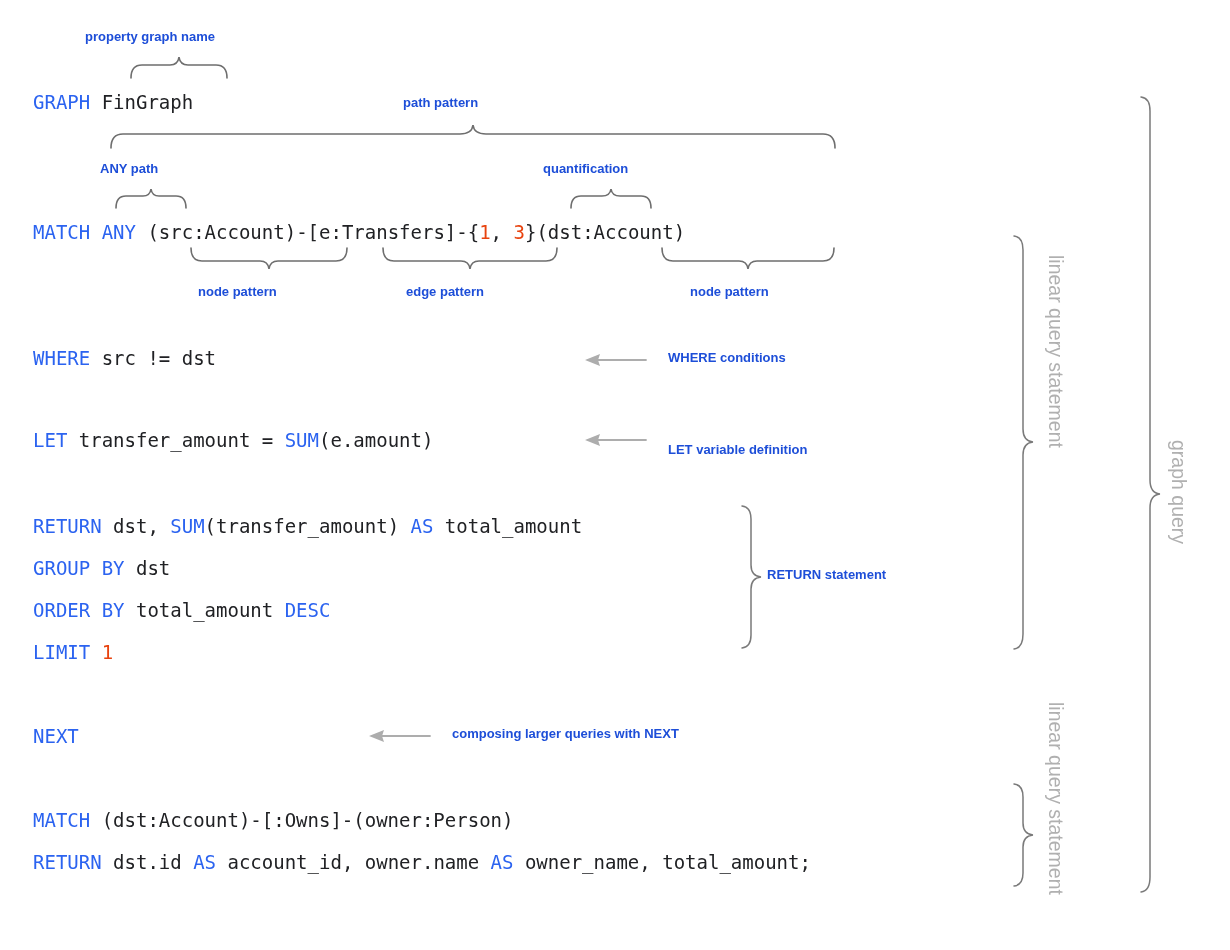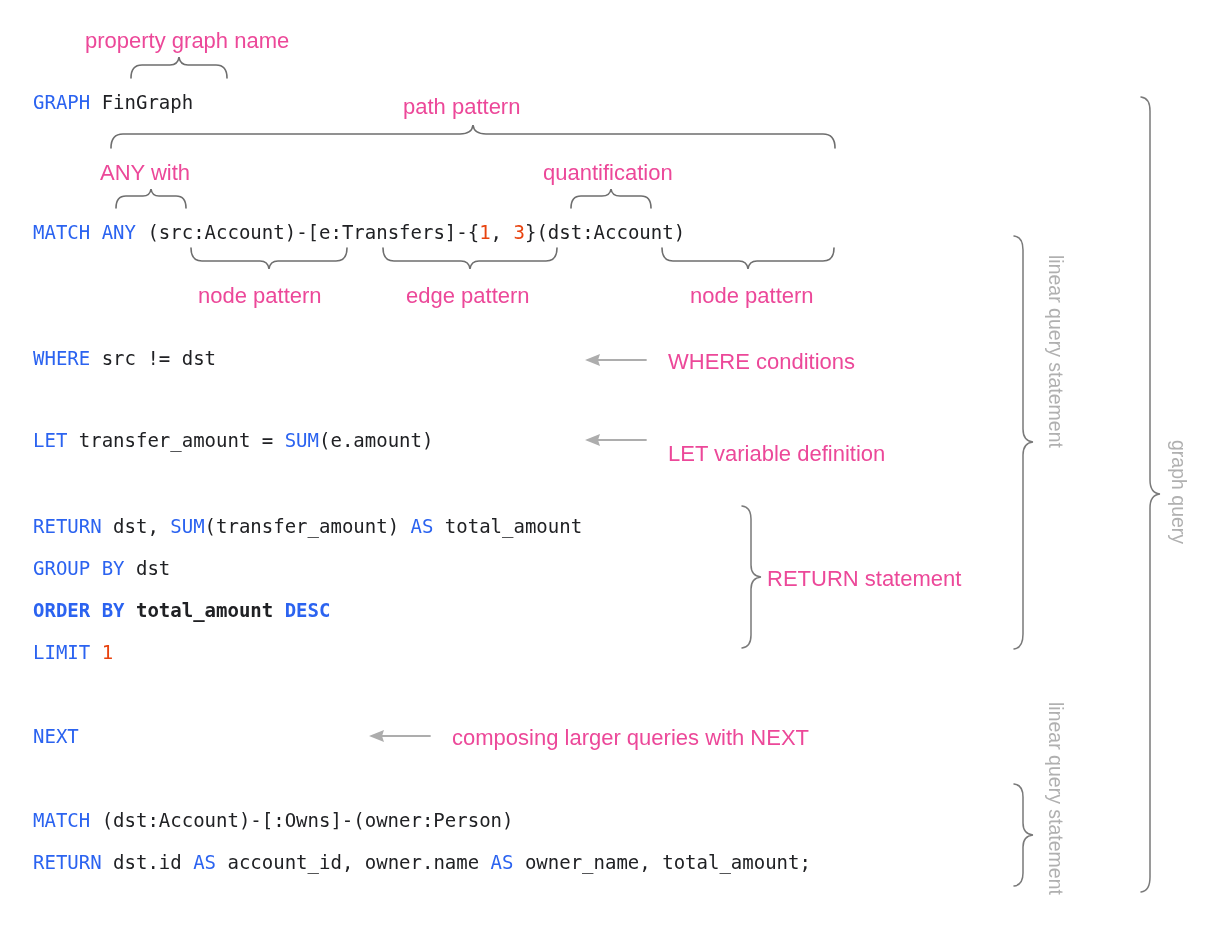--- a/index.html
+++ b/index.html
@@ -27,24 +27,25 @@
     letter-spacing: 0px;
   }
   .kw   { color: #2b63f0; }
   .num  { color: #e8430f; }
   .pl   { color: #202124; }
 
   
   .ann {
     position: absolute;
     font-family: "Liberation Sans", sans-serif;
-    font-size: 22px;
-    color: #ec4899;
+    font-size: 13px;
+    color: #1d4ed8;
     white-space: nowrap;
     line-height: 1;
+    font-weight: bold;
   }
 
   
   .vann {
     position: absolute;
     font-family: "Liberation Sans", sans-serif;
     font-size: 19.5px;
     color: #b0b0b0;
     white-space: nowrap;
     line-height: 1;
@@ -90,35 +91,35 @@
   <div class="code-line" style="left:33px; top:219px;text-align:center;"><span class="kw">MATCH</span><span class="pl"> </span><span class="kw">ANY</span><span class="pl"> (src:Account)-[e:Transfers]-{</span><span class="num">1</span><span class="pl">, </span><span class="num">3</span><span class="pl">}(dst:Account)</span></div>
 
   <div class="code-line" style="left:33px; top:345px;"><span class="kw">WHERE</span><span class="pl"> src != dst</span></div>
 
   <div class="code-line" style="left:33px; top:427px;"><span class="kw">LET</span><span class="pl"> transfer_amount = </span><span class="kw">SUM</span><span class="pl">(e.amount)</span></div>
 
   <div class="code-line" style="left:33px; top:513px;"><span class="kw">RETURN</span><span class="pl"> dst, </span><span class="kw">SUM</span><span class="pl">(transfer_amount) </span><span class="kw">AS</span><span class="pl"> total_amount</span></div>
 
   <div class="code-line" style="left:33px; top:555px;"><span class="kw">GROUP BY</span><span class="pl"> dst</span></div>
 
-  <div class="code-line" style="left:33px; top:597px;font-weight:bold;"><span class="kw">ORDER BY</span><span class="pl"> total_amount </span><span class="kw">DESC</span></div>
+  <div class="code-line" style="left:33px; top:597px;"><span class="kw">ORDER BY</span><span class="pl"> total_amount </span><span class="kw">DESC</span></div>
 
   <div class="code-line" style="left:33px; top:639px;"><span class="kw">LIMIT</span><span class="pl"> </span><span class="num">1</span></div>
 
   <div class="code-line" style="left:33px; top:723px;"><span class="kw">NEXT</span></div>
 
   <div class="code-line" style="left:33px; top:807px;"><span class="kw">MATCH</span><span class="pl"> (dst:Account)-[:Owns]-(owner:Person)</span></div>
 
   <div class="code-line" style="left:33px; top:849px;"><span class="kw">RETURN</span><span class="pl"> dst.id </span><span class="kw">AS</span><span class="pl"> account_id, owner.name </span><span class="kw">AS</span><span class="pl"> owner_name, total_amount;</span></div>
 
   <div class="ann" style="left:85px; top:30px;">property graph name</div>
 
   <div class="ann" style="left:403px; top:96px;">path pattern</div>
 
-  <div class="ann" style="left:100px; top:162px;">ANY with</div>
+  <div class="ann" style="left:100px; top:162px;">ANY path</div>
 
   <div class="ann" style="left:543px; top:162px;">quantification</div>
 
   <div class="ann" style="left:198px; top:285px;">node pattern</div>
 
   <div class="ann" style="left:406px; top:285px;">edge pattern</div>
 
   <div class="ann" style="left:690px; top:285px;">node pattern</div>
 
   <div class="ann" style="left:668px; top:351px;">WHERE conditions</div>

